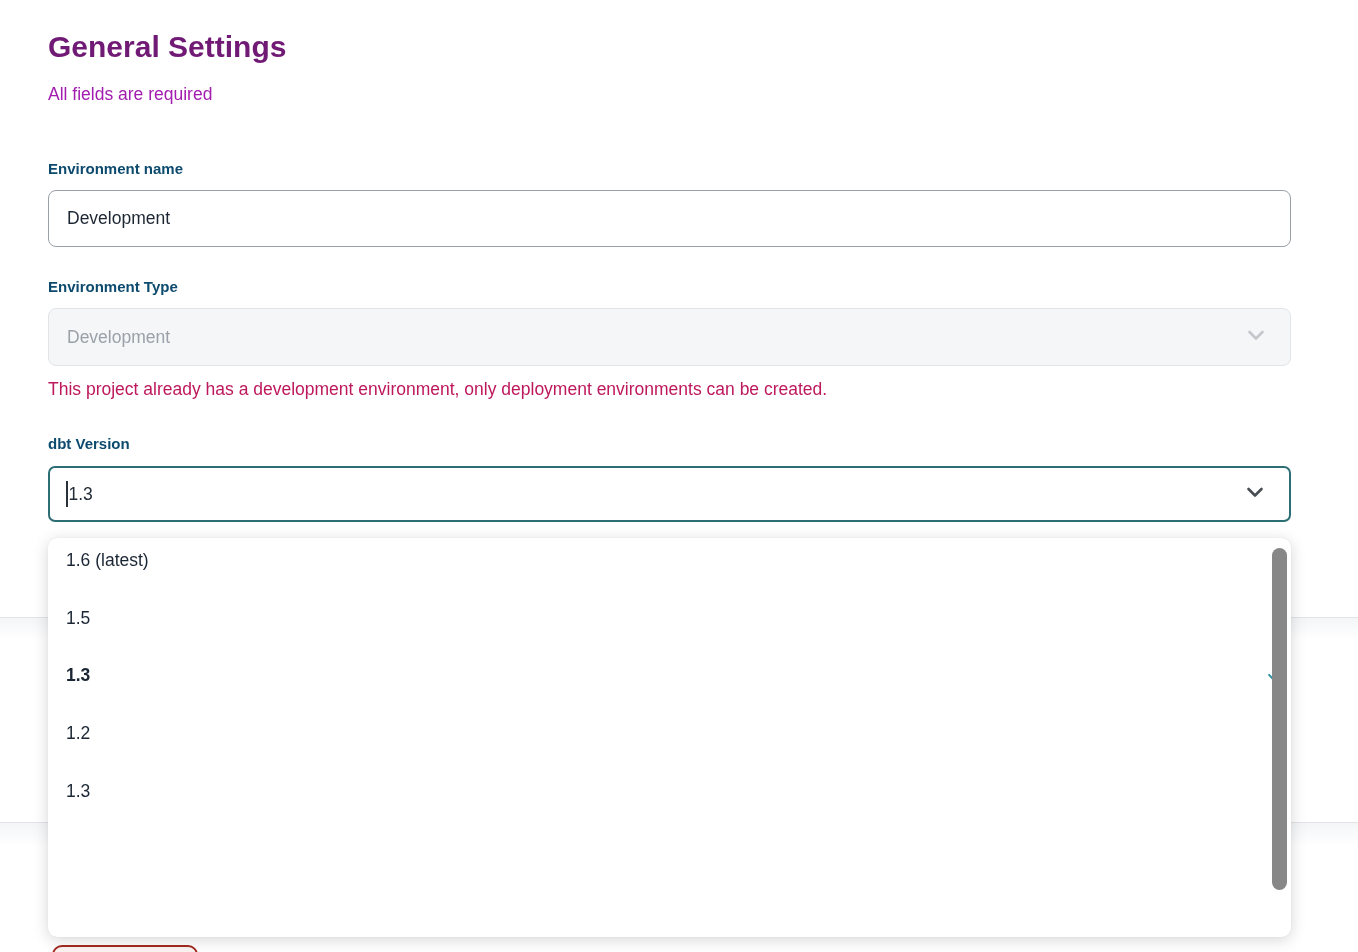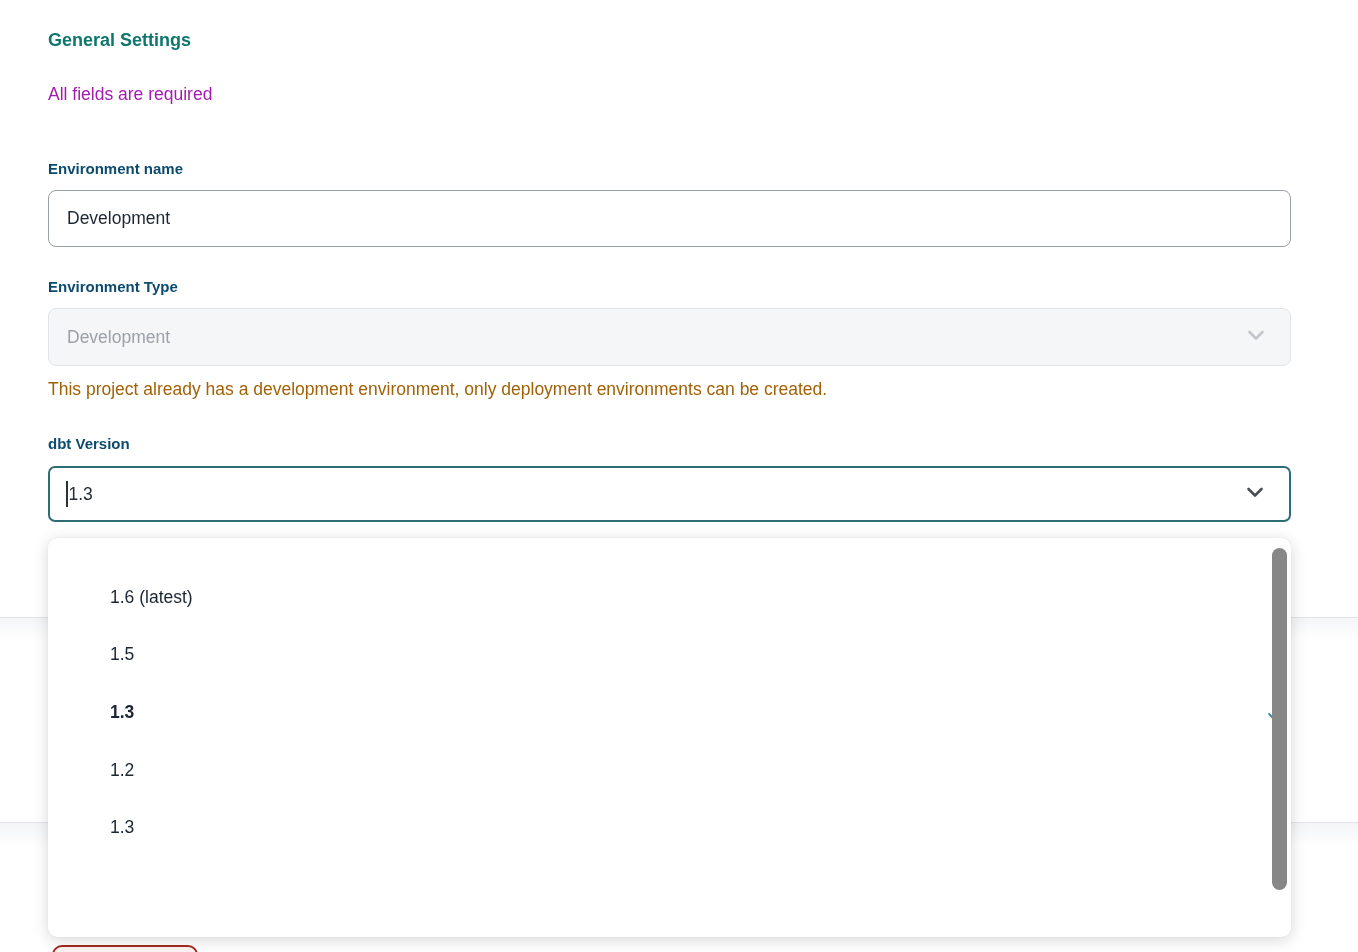--- a/index.html
+++ b/index.html
@@ -9,21 +9,21 @@
     background:#ffffff;
     font-family:"Liberation Sans", sans-serif;
     color:#1d2733;
     overflow:hidden;
   }
   .abs { position:absolute; }
 
   
   .page-title {
     left:48px; top:30px;
-    font-size:18px; font-weight:700; color:#0f766e;
+    font-size:30px; font-weight:700; color:#701a75;
   }
   .page-subtitle {
     left:48px; top:84px;
     font-size:17.5px; color:#a21caf;
   }
 
   
   .field-label {
     left:48px;
     font-size:15px; font-weight:700; color:#0c4a6e;
@@ -50,21 +50,21 @@
     border:1px solid #e2e5e8; border-radius:8px;
     background:#f5f6f8;
     display:flex; align-items:center;
     padding:0 18px;
     font-size:17.5px; color:#9ba1a9;
   }
   .select-disabled .chevron { position:absolute; right:22px; top:50%; transform:translateY(-50%); }
 
   .helper-text {
     left:48px; top:379px; width:1243px;
-    font-size:17.5px; color:#a16207;
+    font-size:17.5px; color:#be185d;
   }
 
   
   .combobox {
     left:48px; top:466px; width:1243px; height:56px;
     border:2px solid #2d6e75; border-radius:7px;
     background:#ffffff;
     display:flex; align-items:center;
     padding:0 16px;
     font-size:17.5px; color:#222c38;
@@ -89,25 +89,24 @@
     left:48px; top:538px; width:1243px; height:399px;
     background:#ffffff;
     border-radius:9px;
     box-shadow:0 3px 16px rgba(0,0,0,0.16), 0 0 1px rgba(0,0,0,0.12);
     z-index:10;
     overflow:hidden;
     padding-top:12px;
   }
   .dd-option {
     height:57.7px;
-    display:flex; align-items:flex-end;
+    display:flex; align-items:flex-start;
     padding:0 20px 0 18px;
     font-size:17.5px; color:#1b2634;
     cursor:pointer;
-    margin-left:44px;
   }
   .dd-option.selected { font-weight:700; }
   .dd-option .check-wrap { margin-left:auto; margin-right:-14px; display:flex; align-items:center; }
 
   .dd-scrollbar {
     position:absolute; right:4px; top:10px;
     width:15px; height:342px;
     background:#878787; border-radius:8px;
   }
 

